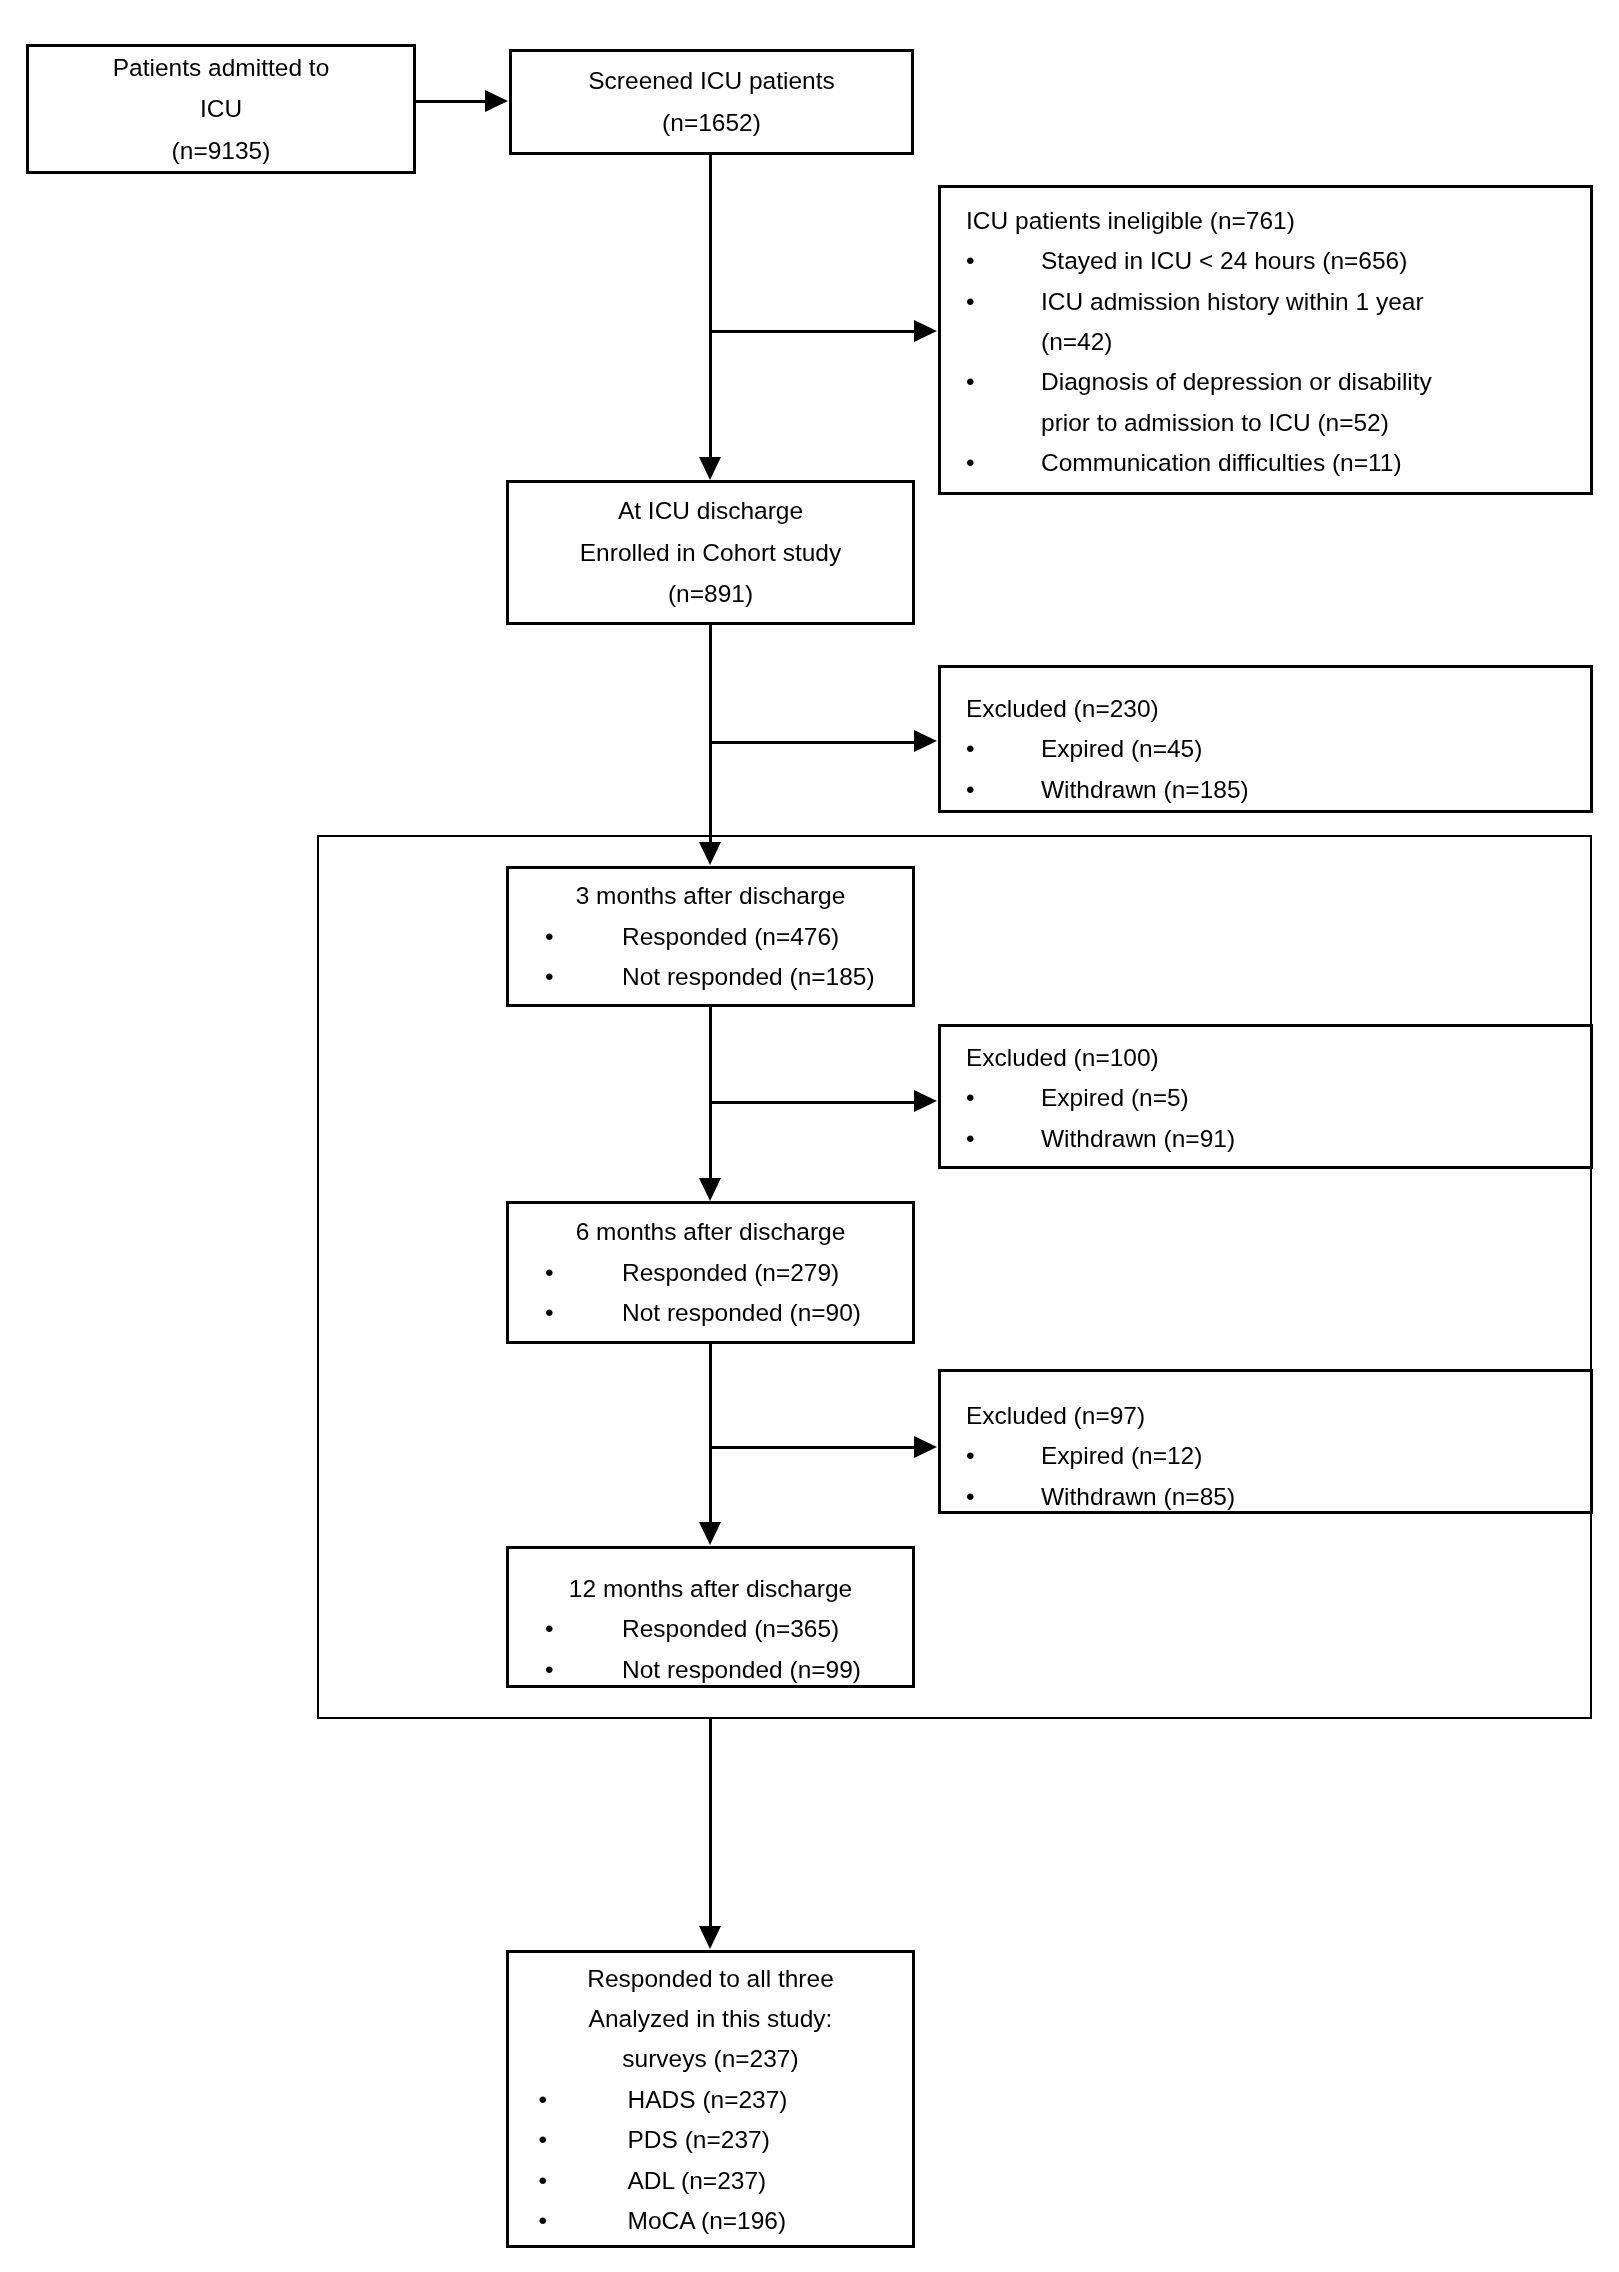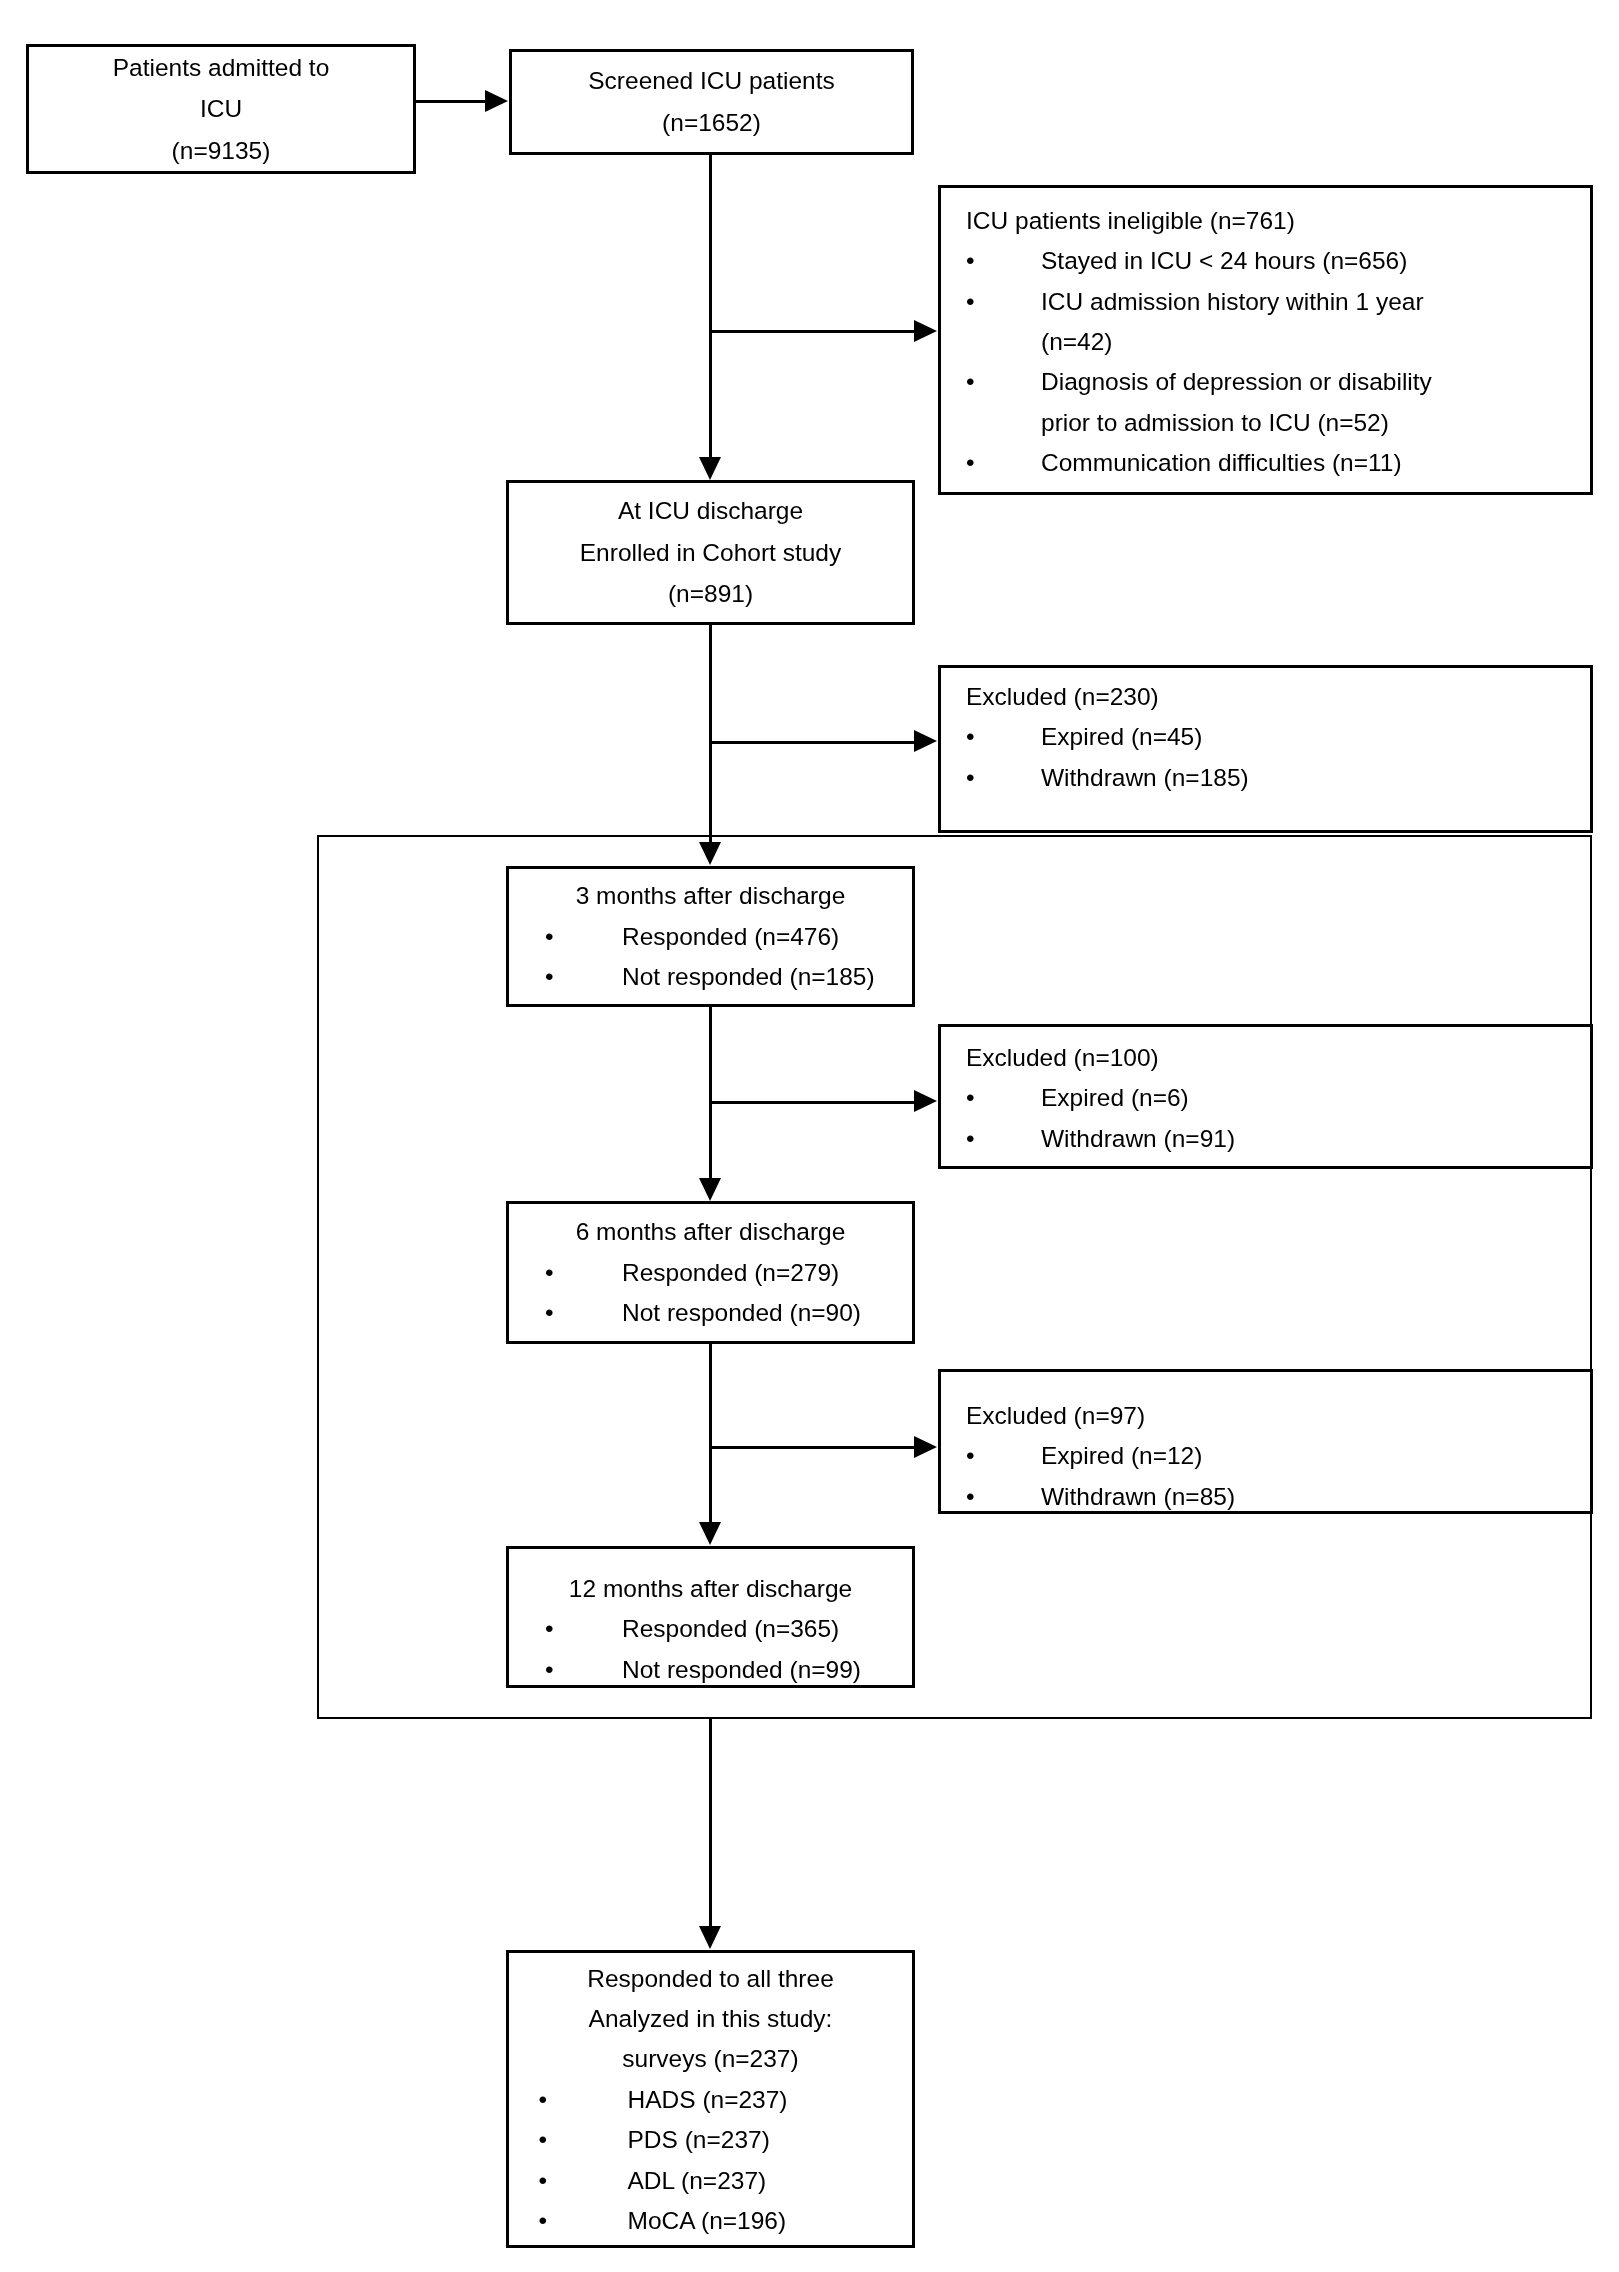--- a/index.html
+++ b/index.html
@@ -82,21 +82,21 @@
   </div>
 
   <div class="fbox" style="left:506px;top:480px;width:409px;height:145px;">
     <div class="center-lines">
       <span>At ICU discharge</span>
       <span>Enrolled in Cohort study</span>
       <span>(n=891)</span>
     </div>
   </div>
 
-  <div class="fbox side" style="left:938px;top:665px;width:655px;height:168px;padding-top:9px;">
+  <div class="fbox side" style="left:938px;top:665px;width:655px;height:148px;padding-top:21px;">
     <div class="box-title">Excluded (n=230)</div>
     <div class="bullets">
       <div class="brow">
         <span class="dot">•</span>
         <span class="btext">
             <span class="l">Expired (n=45)</span>
           </span>
       </div>
       <div class="brow">
         <span class="dot">•</span>
@@ -126,21 +126,21 @@
       </div>
     </div>
   </div>
 
   <div class="fbox side" style="left:938px;top:1024px;width:655px;height:145px;padding-top:11px;">
     <div class="box-title">Excluded (n=100)</div>
     <div class="bullets">
       <div class="brow">
         <span class="dot">•</span>
         <span class="btext">
-            <span class="l">Expired (n=6)</span>
+            <span class="l">Expired (n=5)</span>
           </span>
       </div>
       <div class="brow">
         <span class="dot">•</span>
         <span class="btext">
             <span class="l">Withdrawn (n=91)</span>
           </span>
       </div>
     </div>
   </div>

